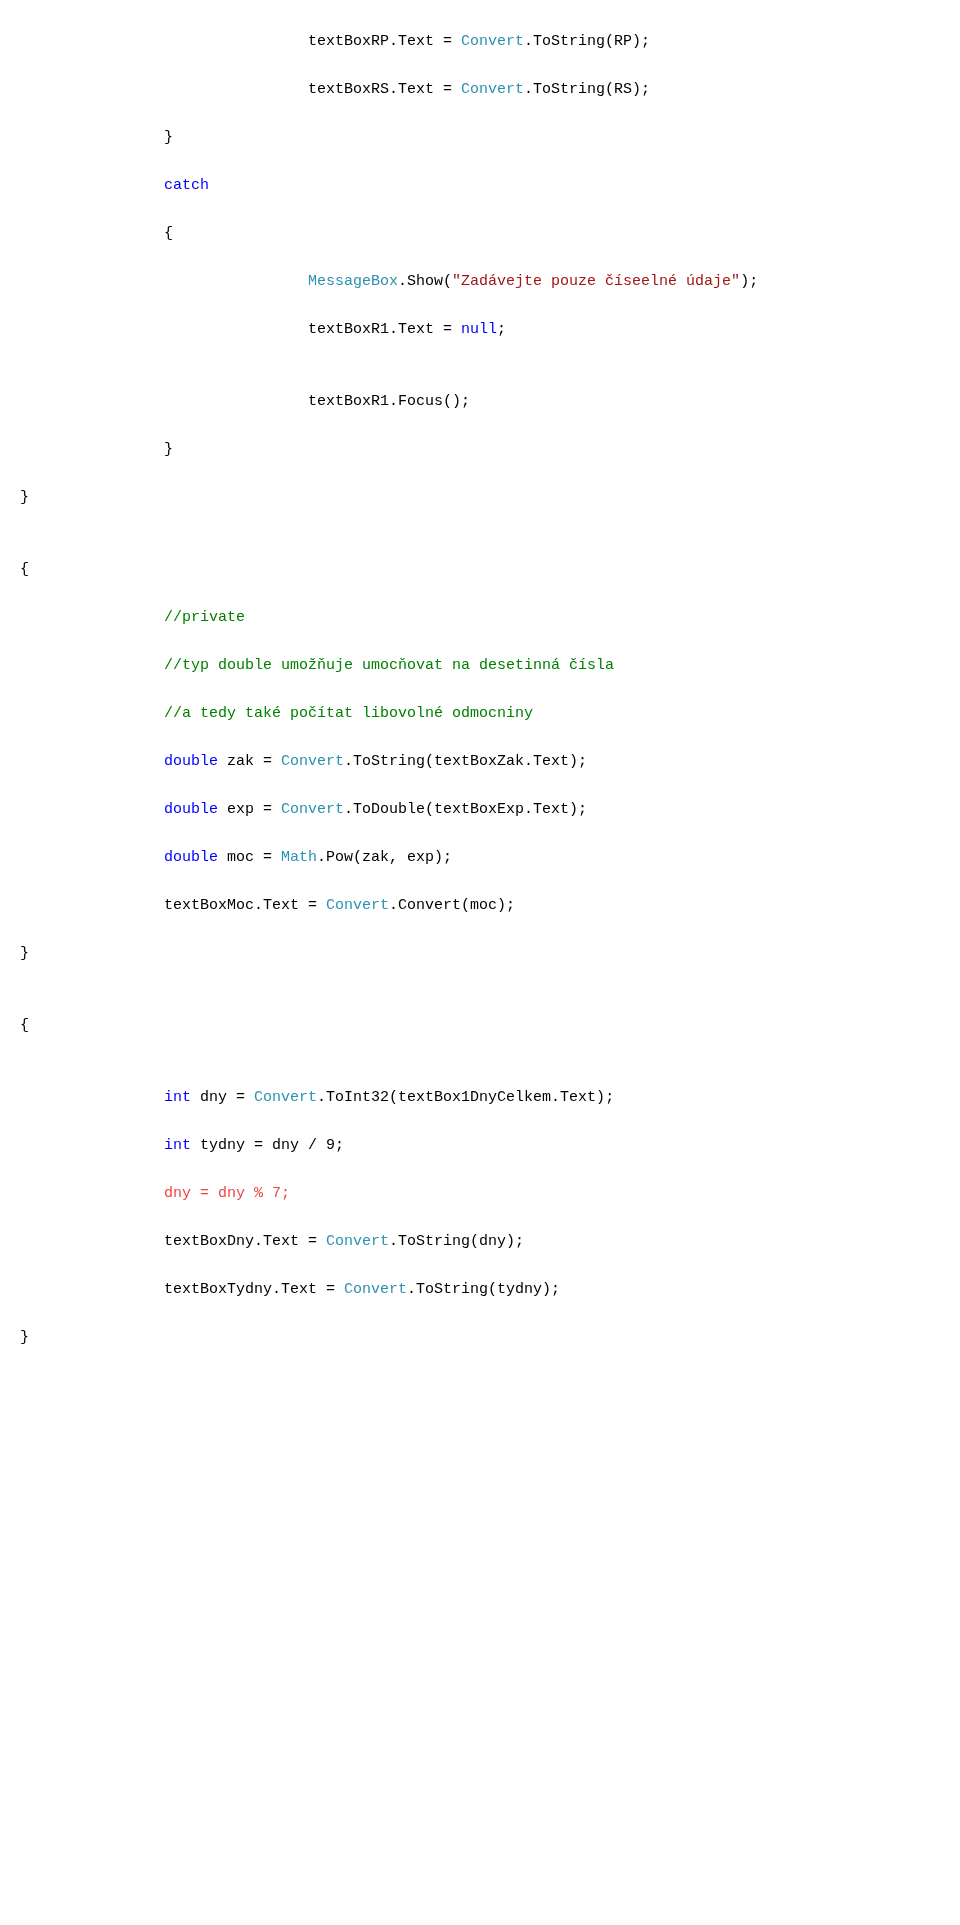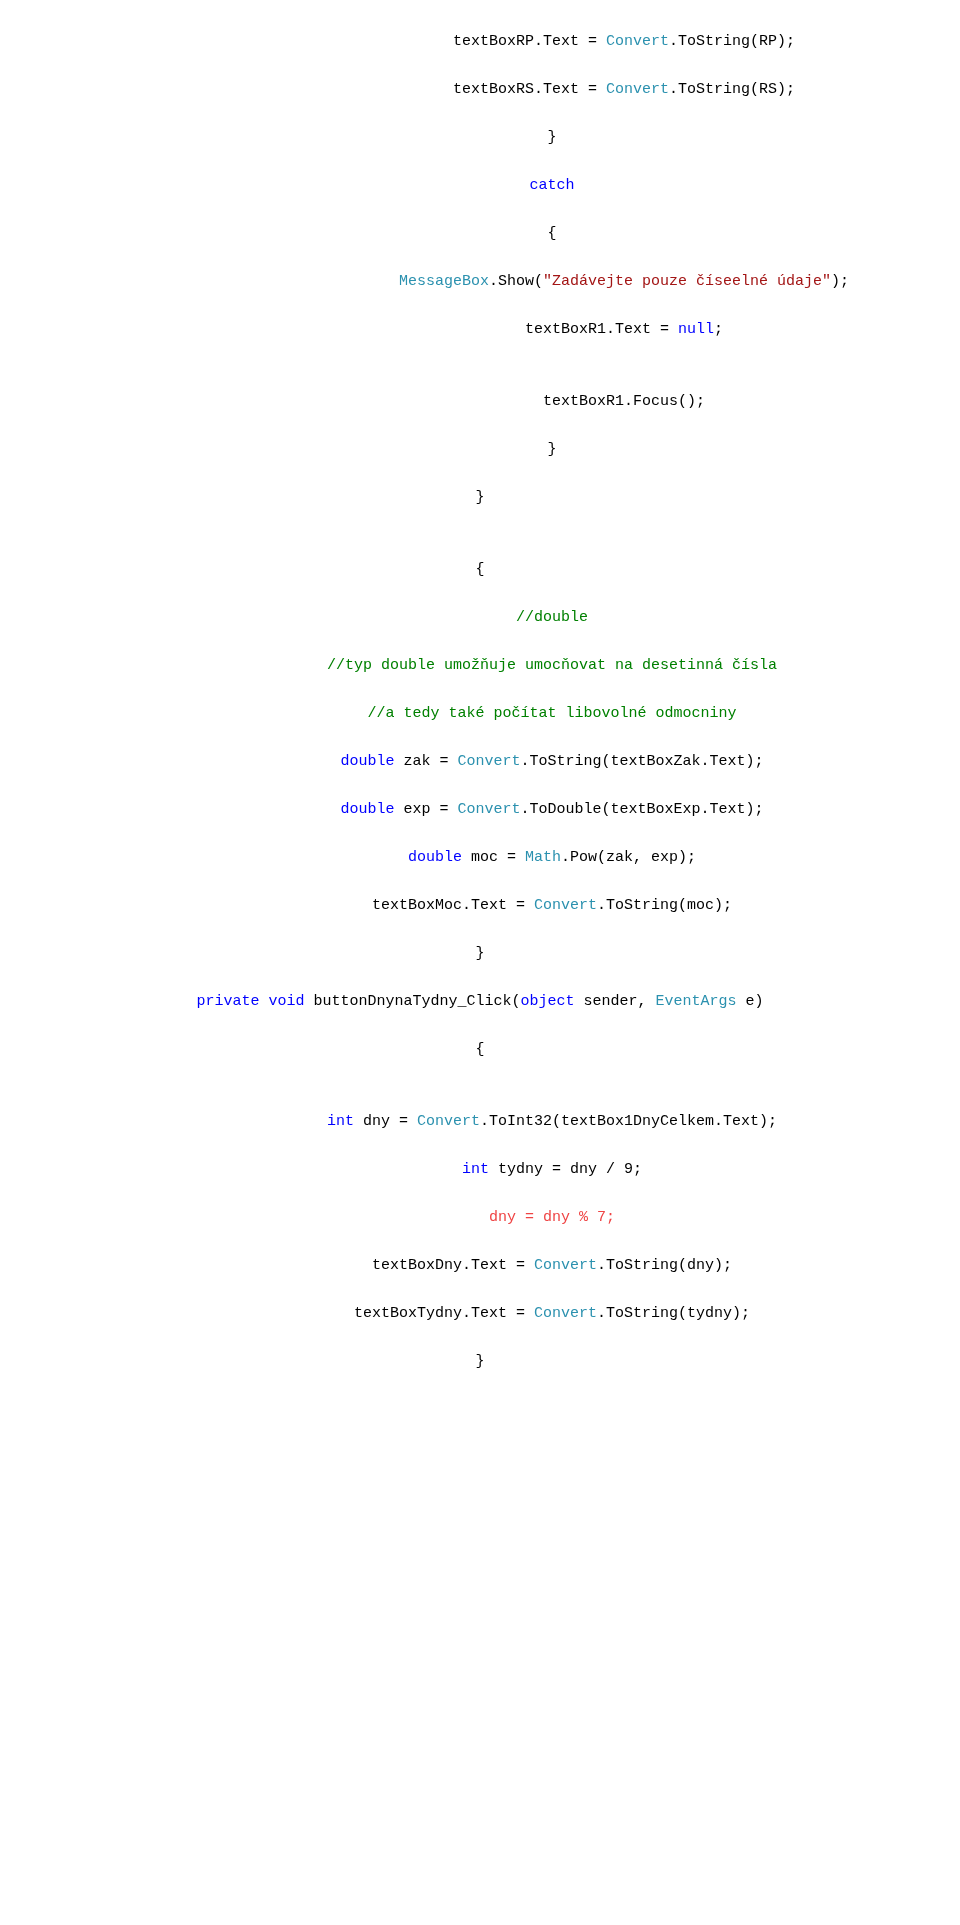--- a/index.html
+++ b/index.html
@@ -15,21 +15,20 @@
       line-height: 1.6;
       color: #000000;
       padding: 20px 0;
       width: 960px;
       min-height: 1925px;
     }
 
     .code-container {
       width: 100%;
       padding: 10px 0;
-      text-align: center;
     }
 
     .code-line {
       display: block;
       white-space: pre;
       padding: 0 20px;
       min-height: 1.6em;
     }
   </style>
 </head>
@@ -53,37 +52,36 @@
     <span class="code-line">&nbsp;</span>
     <span class="code-line">                                <span style="color:#000000">textBoxR1.Focus();</span></span>
     <span class="code-line">&nbsp;</span>
     <span class="code-line">                <span style="color:#000000">}</span></span>
     <span class="code-line">&nbsp;</span>
     <span class="code-line"><span style="color:#000000">}</span></span>
     <span class="code-line">&nbsp;</span>
     <span class="code-line">&nbsp;</span>
     <span class="code-line"><span style="color:#000000">{</span></span>
     <span class="code-line">&nbsp;</span>
-    <span class="code-line">                <span style="color:#008000">//double</span></span>
+    <span class="code-line">                <span style="color:#008000">//private</span></span>
     <span class="code-line">&nbsp;</span>
     <span class="code-line">                <span style="color:#008000">//typ double umožňuje umocňovat na desetinná čísla</span></span>
     <span class="code-line">&nbsp;</span>
     <span class="code-line">                <span style="color:#008000">//a tedy také počítat libovolné odmocniny</span></span>
     <span class="code-line">&nbsp;</span>
     <span class="code-line">                <span style="color:#0000ff">double</span><span style="color:#000000"> zak = </span><span style="color:#2b91af">Convert</span><span style="color:#000000">.ToString(textBoxZak.Text);</span></span>
     <span class="code-line">&nbsp;</span>
     <span class="code-line">                <span style="color:#0000ff">double</span><span style="color:#000000"> exp = </span><span style="color:#2b91af">Convert</span><span style="color:#000000">.ToDouble(textBoxExp.Text);</span></span>
     <span class="code-line">&nbsp;</span>
     <span class="code-line">                <span style="color:#0000ff">double</span><span style="color:#000000"> moc = </span><span style="color:#2b91af">Math</span><span style="color:#000000">.Pow(zak, exp);</span></span>
     <span class="code-line">&nbsp;</span>
-    <span class="code-line">                <span style="color:#000000">textBoxMoc.Text = </span><span style="color:#2b91af">Convert</span><span style="color:#000000">.ToString(moc);</span></span>
+    <span class="code-line">                <span style="color:#000000">textBoxMoc.Text = </span><span style="color:#2b91af">Convert</span><span style="color:#000000">.Convert(moc);</span></span>
     <span class="code-line">&nbsp;</span>
     <span class="code-line"><span style="color:#000000">}</span></span>
     <span class="code-line">&nbsp;</span>
-    <span class="code-line"><span style="color:#0000ff">private</span><span style="color:#000000"> </span><span style="color:#0000ff">void</span><span style="color:#000000"> buttonDnynaTydny_Click(</span><span style="color:#0000ff">object</span><span style="color:#000000"> sender, </span><span style="color:#2b91af">EventArgs</span><span style="color:#000000"> e)</span></span>
     <span class="code-line">&nbsp;</span>
     <span class="code-line"><span style="color:#000000">{</span></span>
     <span class="code-line">&nbsp;</span>
     <span class="code-line">&nbsp;</span>
     <span class="code-line">                <span style="color:#0000ff">int</span><span style="color:#000000"> dny = </span><span style="color:#2b91af">Convert</span><span style="color:#000000">.ToInt32(textBox1DnyCelkem.Text);</span></span>
     <span class="code-line">&nbsp;</span>
     <span class="code-line">                <span style="color:#0000ff">int</span><span style="color:#000000"> tydny = dny / 9;</span></span>
     <span class="code-line">&nbsp;</span>
     <span class="code-line">                <span style="color:#ef4444">dny = dny % 7;</span></span>
     <span class="code-line">&nbsp;</span>

